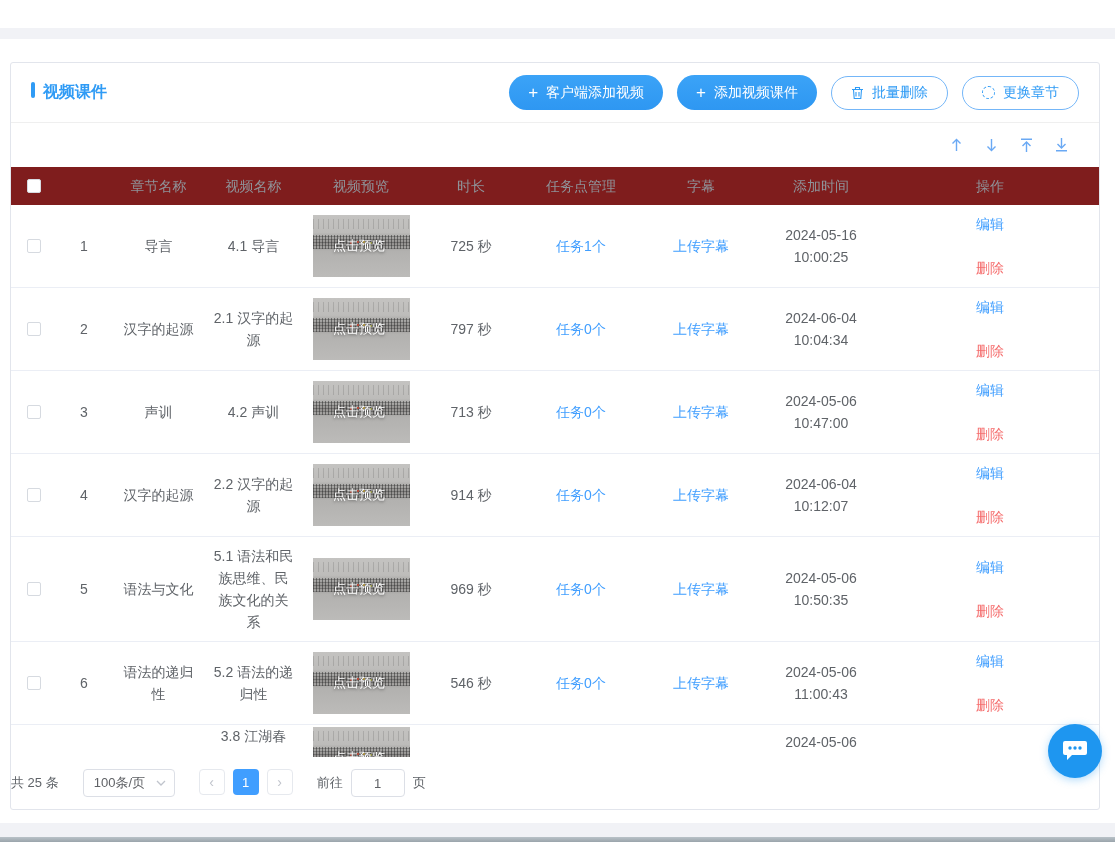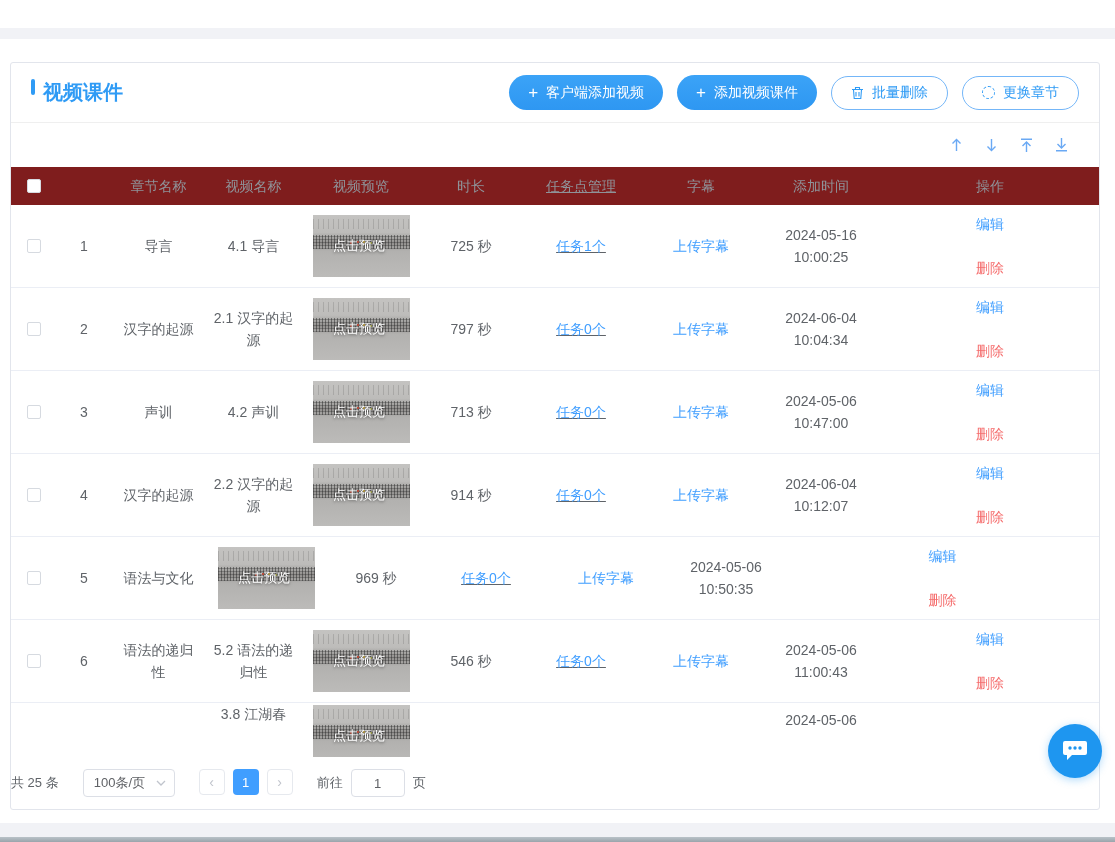--- a/index.html
+++ b/index.html
@@ -10,21 +10,21 @@
   .bottom-line { position:absolute; left:0; top:837px; width:100%; height:5px;
     background:linear-gradient(180deg,#b9c2c8,#9aa4ab); }
 
   .card { position:absolute; left:10px; top:62px; width:1090px; height:748px;
     background:#fff; border:1px solid #e2e5ec; border-radius:3px; overflow:hidden; }
 
   
   .card-header { height:60px; display:flex; align-items:center; padding:0 20px;
     border-bottom:1px solid #efefef; }
   .panel-title { display:flex; gap:8px; color:#2f9bf5;
-    font-size:20px; font-weight:bold; }
+    font-size:16px; font-weight:bold; }
   .title-bar { width:4px; height:16px; border-radius:2px; background:#2f9bf5; display:inline-block; }
   .header-actions { margin-left:auto; display:flex; align-items:center; gap:14px; }
   .btn { display:inline-flex; align-items:center; justify-content:center; gap:8px;
     height:35px; padding:0 19px; border-radius:18px; font-size:14px; cursor:pointer;
     white-space:nowrap; border:none; }
   .btn-primary { background:linear-gradient(180deg,#3ba3f7,#2e97f2); color:#fff; }
   .btn-outline { background:#fff; border:1px solid #74b6f8; color:#2f9bf5; height:34px; }
   .plus-glyph { font-size:17px; font-weight:400; line-height:1; }
   .refresh-icon { width:13px; height:13px; border:1px dashed #2f9bf5; border-radius:50%; display:inline-block; }
 
@@ -35,21 +35,21 @@
 
   
   .thead { display:flex; align-items:center; height:38px; background:#7f1d1d;
     color:#8f9399; font-size:14px; }
   .tbody-wrap { height:552px; overflow:hidden; }
   .trow { display:flex; align-items:center; border-bottom:1px solid #ebeef5;
     min-height:83px; padding:8px 0; font-size:14px; color:#5f6368; }
   .cell { display:flex; flex-direction:column; align-items:center; justify-content:center;
     text-align:center; padding:0 6px; line-height:22px; }
   .c0{width:46px;} .c1{width:54px;} .c2{width:95px;} .c3{width:95px;} .c4{width:120px;}
-  .c5{width:100px;} .c6{width:120px;text-decoration:underline;} .c7{width:120px;} .c8{width:120px;} .c9{flex:1;}
+  .c5{width:100px;} .c6{width:120px;} .c7{width:120px;} .c8{width:120px;} .c9{flex:1;}
   .cb { width:14px; height:14px; border:1px solid #d6dae0; border-radius:2px;
     background:#fff; display:inline-block; cursor:pointer; }
   .link { color:#409eff; cursor:pointer; }
   .link-danger { color:#f56c6c; cursor:pointer; }
   .ops { gap:22px; }
 
   
   .thumb { position:relative; width:97px; height:62px; overflow:hidden; cursor:pointer;
     background:linear-gradient(180deg,#c4c3c1 0%,#bdbcba 28%,#a3a2a0 38%,#918f8d 45%,#b2b1af 58%,#bcbbb9 100%); }
   .thumb::before { content:""; position:absolute; left:0; right:0; top:20px; height:14px;
@@ -290,20 +290,21 @@
       <span class="link">编辑</span>
       <span class="link-danger">删除</span>
     </div>
   </div>
       <div class="trow">
     <div class="cell c0">
       <span class="cb"></span>
     </div>
     <div class="cell c1">5</div>
     <div class="cell c2">语法与文化</div>
+    <div class="cell c3">5.1 语法和民族思维、民族文化的关系</div>
     <div class="cell c4">
       <div class="thumb">
         <span class="thumb-dots"></span>
         <span class="thumb-label">点击预览</span>
       </div>
     </div>
     <div class="cell c5">969 秒</div>
     <div class="cell c6">
       <span class="link">任务0个</span>
     </div>

